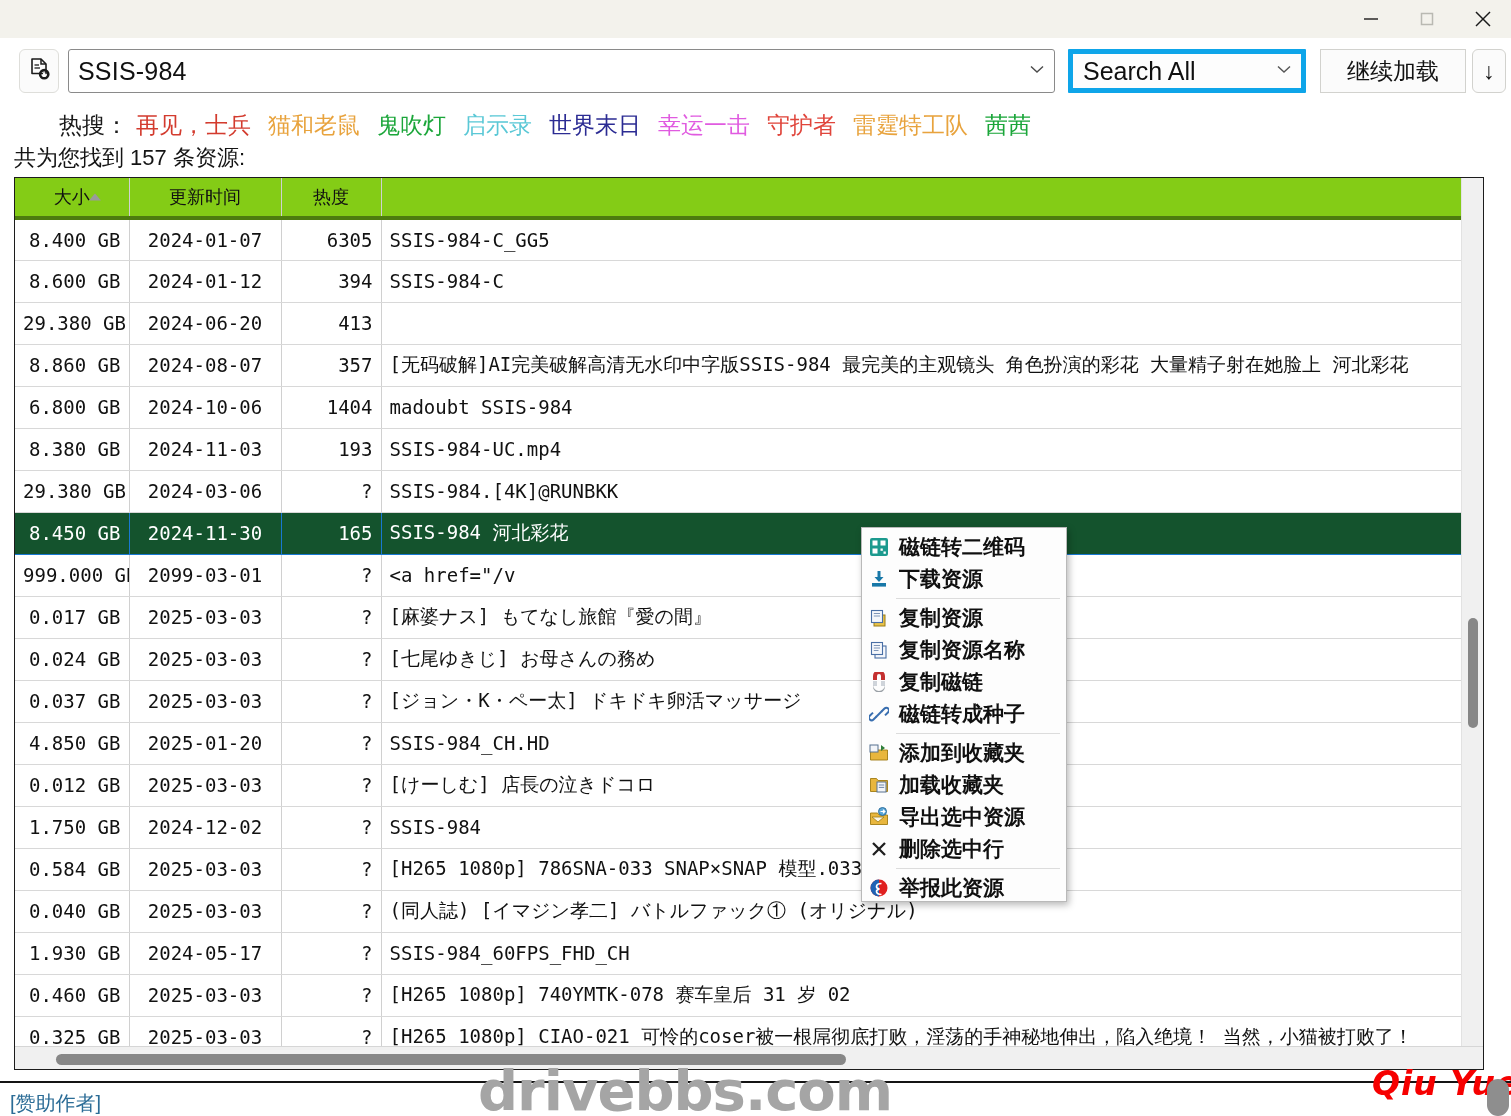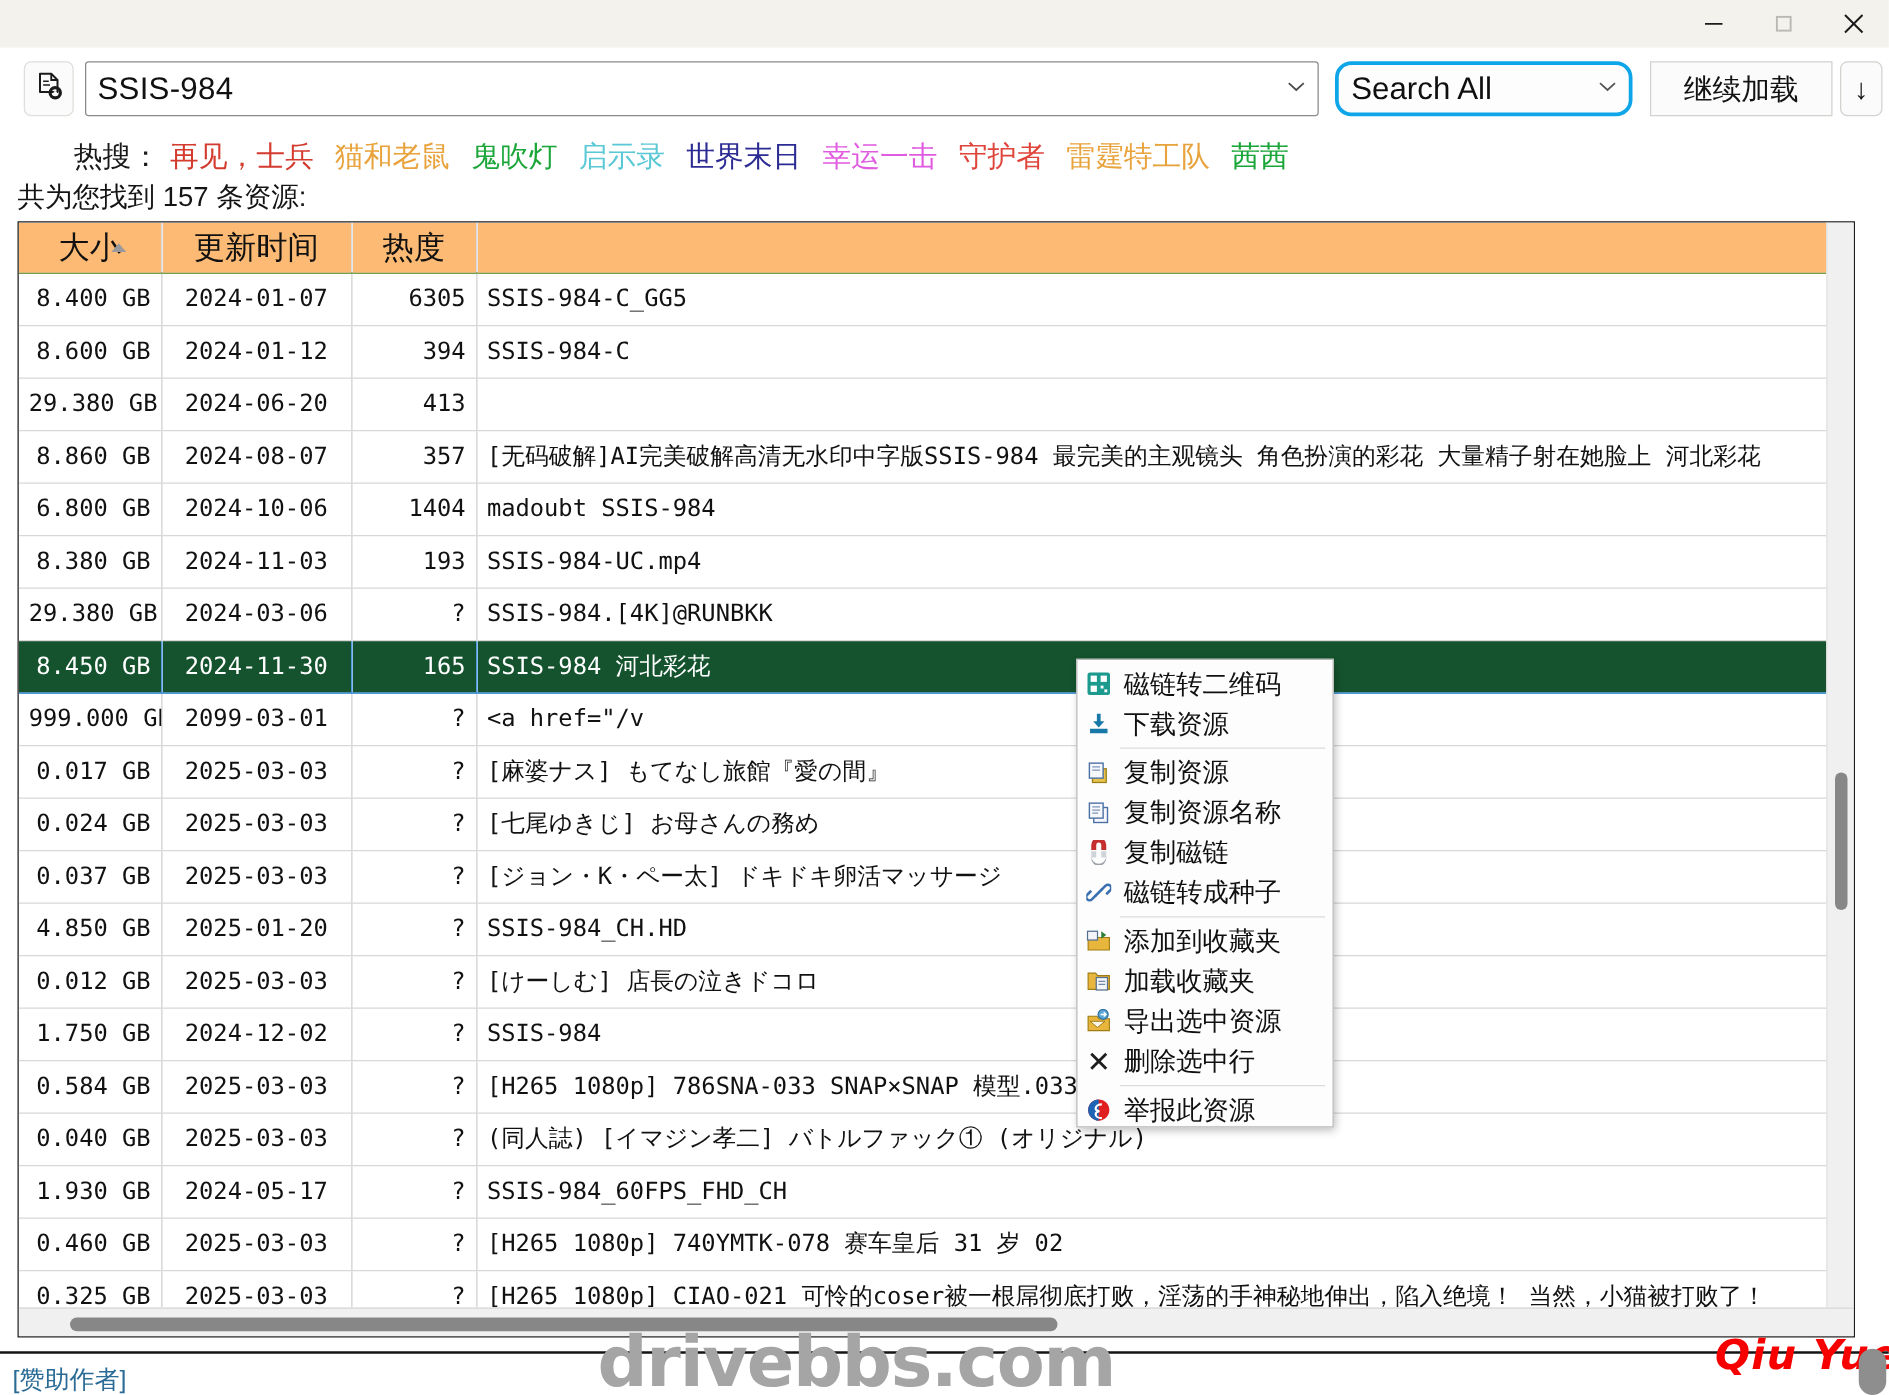--- a/index.html
+++ b/index.html
@@ -46,21 +46,21 @@
     white-space: nowrap; overflow: hidden;
   }
   .combo-arrow {
     width: 34px; height: 100%;
     display: flex; align-items: center; justify-content: center;
     color: #4a4a4a;
   }
   #scope-combo {
     position: absolute; left: 1068px; top: 11px;
     width: 238px; height: 44px;
-    background: #fdfdfd; border: 3px solid #0ea5e9; border-radius: 13px;
+    background: #fdfdfd; border: 5px solid #0ea5e9; border-radius: 1px;
     display: flex; align-items: center;
   }
   #scope-combo-text {
     flex: 1; padding-left: 10px; font-size: 25px; color: #0f0f0f;
     white-space: nowrap; overflow: hidden;
   }
   #load-more-btn {
     position: absolute; left: 1320px; top: 11px;
     width: 146px; height: 44px;
     background: #fbfbfb; border: 1px solid #d2d2ce; border-radius: 0;
@@ -106,24 +106,24 @@
   table.grid th, table.grid td {
     border-right: 1px solid #d0d0d0;
     border-bottom: 1px solid #d8d8d8;
     height: 42px; padding: 0 8px;
     font-family: "DejaVu Sans Mono", "Liberation Mono", monospace;
     font-size: 19px; color: #111;
     overflow: hidden; white-space: nowrap;
   }
   table.grid th {
     height: 40px;
-    background: #fdba74;
-    border-bottom: 1px solid #4d7c0f;
+    background: #84cc16;
+    border-bottom: 4px solid #4d7c0f;
     font-family: "Liberation Sans", sans-serif;
-    font-size: 25px; font-weight: normal; color: #111;
+    font-size: 18px; font-weight: normal; color: #111;
     text-align: center; position: relative;
   }
   th.th-size   { width: 114px; }
   th.th-date   { width: 152px; }
   th.th-hot    { width: 100px; }
   th.th-name   { width: 1081px; text-align: left; border-right: none; }
   td.c-size { width: 114px; text-align: right; padding-right: 12px; }
   td.c-date { width: 152px; text-align: center; }
   td.c-hot  { width: 100px; text-align: right; padding-right: 10px; }
   td.c-name { width: 1081px; text-align: left; padding-left: 6px; border-right: none; }
@@ -165,21 +165,21 @@
   .ctx-item {
     height: 32px; display: flex; align-items: center;
     padding-left: 4px; font-size: 21px; color: #101010;
     cursor: default;
   }
   .ctx-ico {
     width: 26px; min-width: 26px; height: 26px;
     display: flex; align-items: center; justify-content: center;
     margin-right: 7px;
   }
-  .ctx-label { white-space: nowrap; }
+  .ctx-label { white-space: nowrap; font-weight: bold; }
   .ctx-sep {
     height: 1px; background: #dcdcdc; margin: 3px 6px 3px 34px;
   }
 
   
   #watermark {
     position: absolute; left: 478px; top: 1058px;
     font-size: 56px; font-weight: bold; color: #a5a5a5;
     letter-spacing: -1px; white-space: nowrap;
     font-family: "DejaVu Sans", sans-serif;

